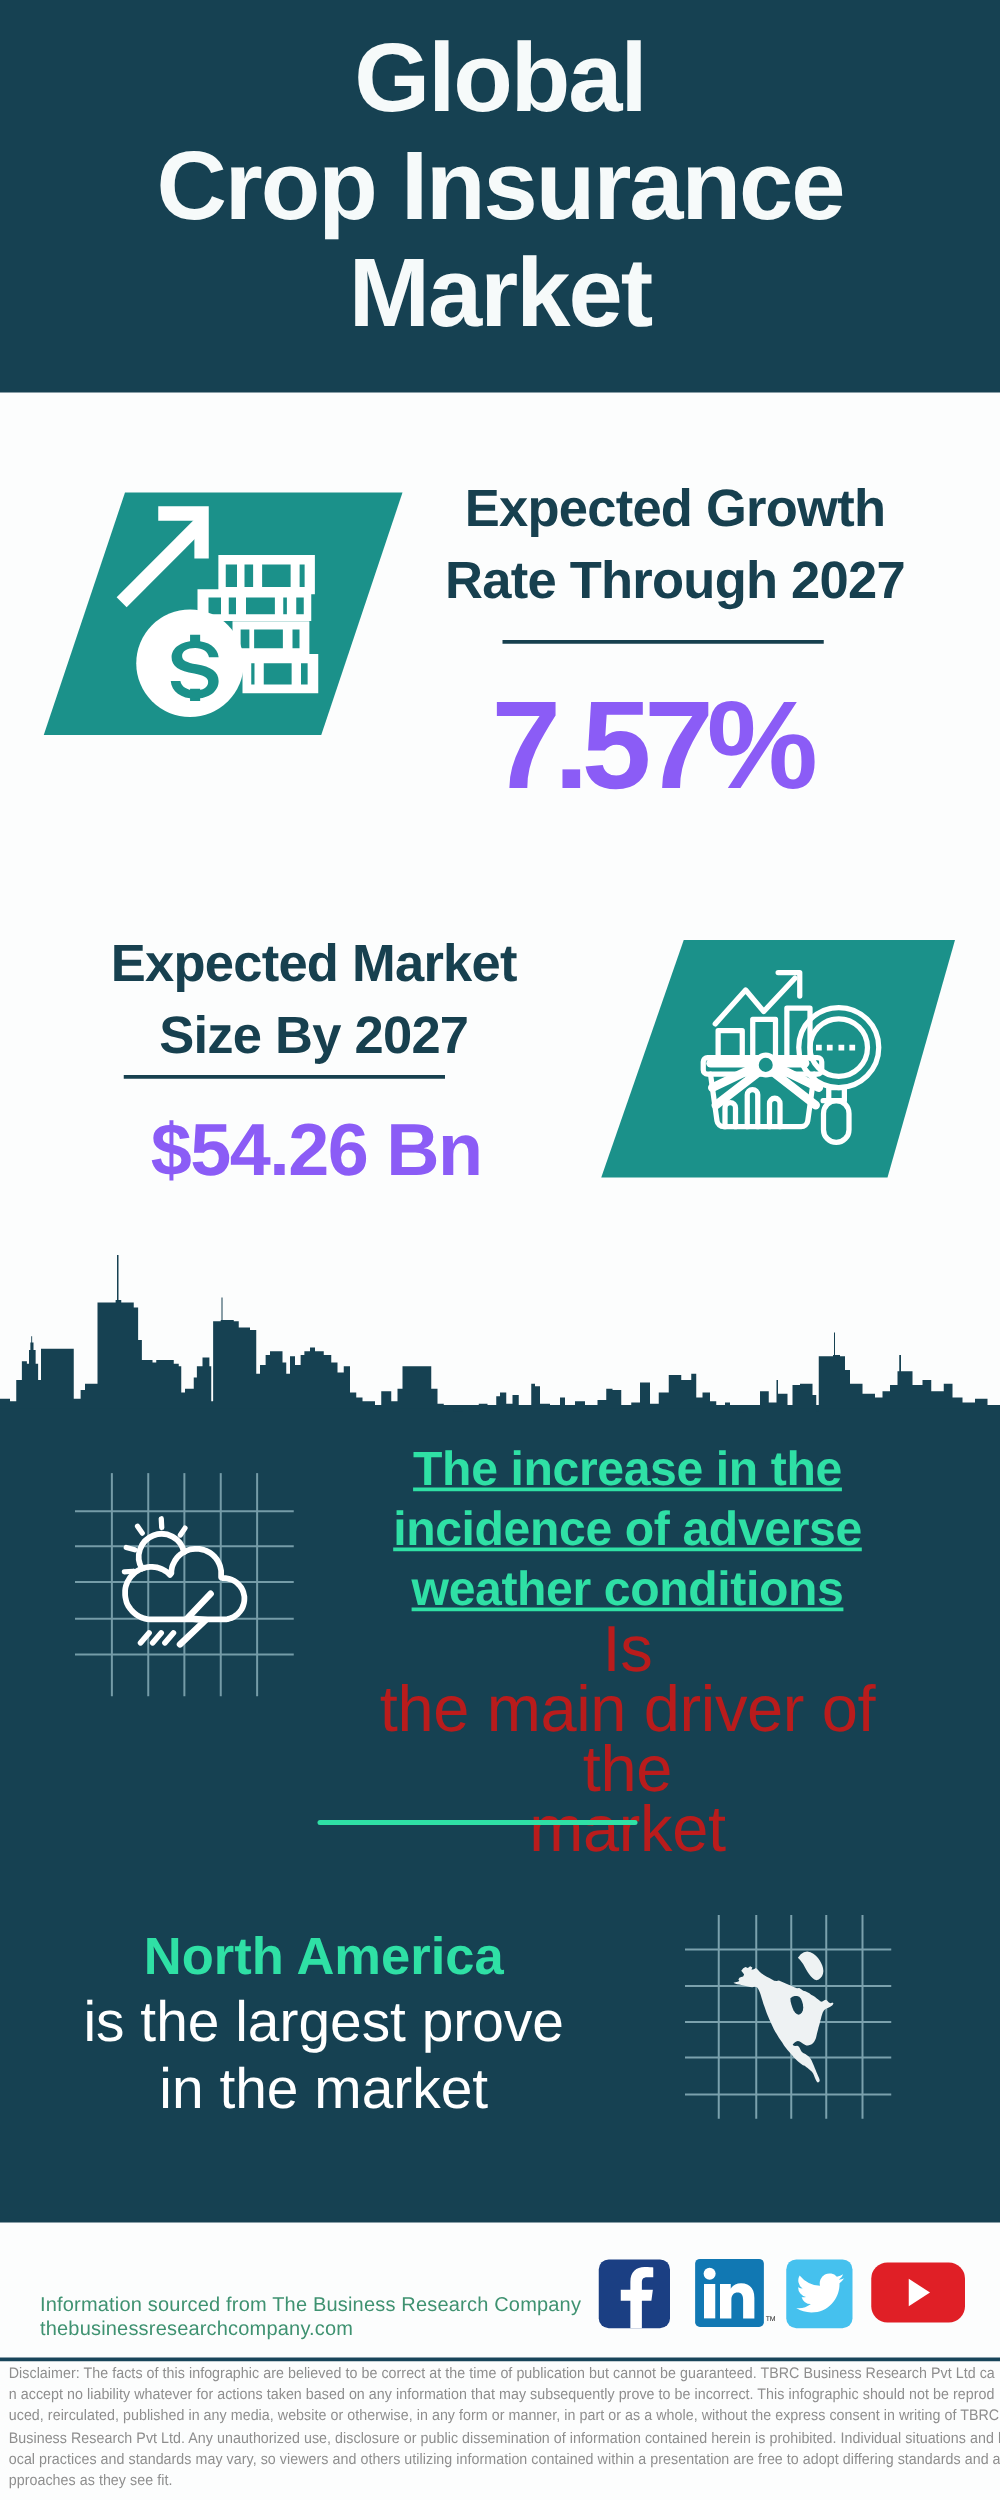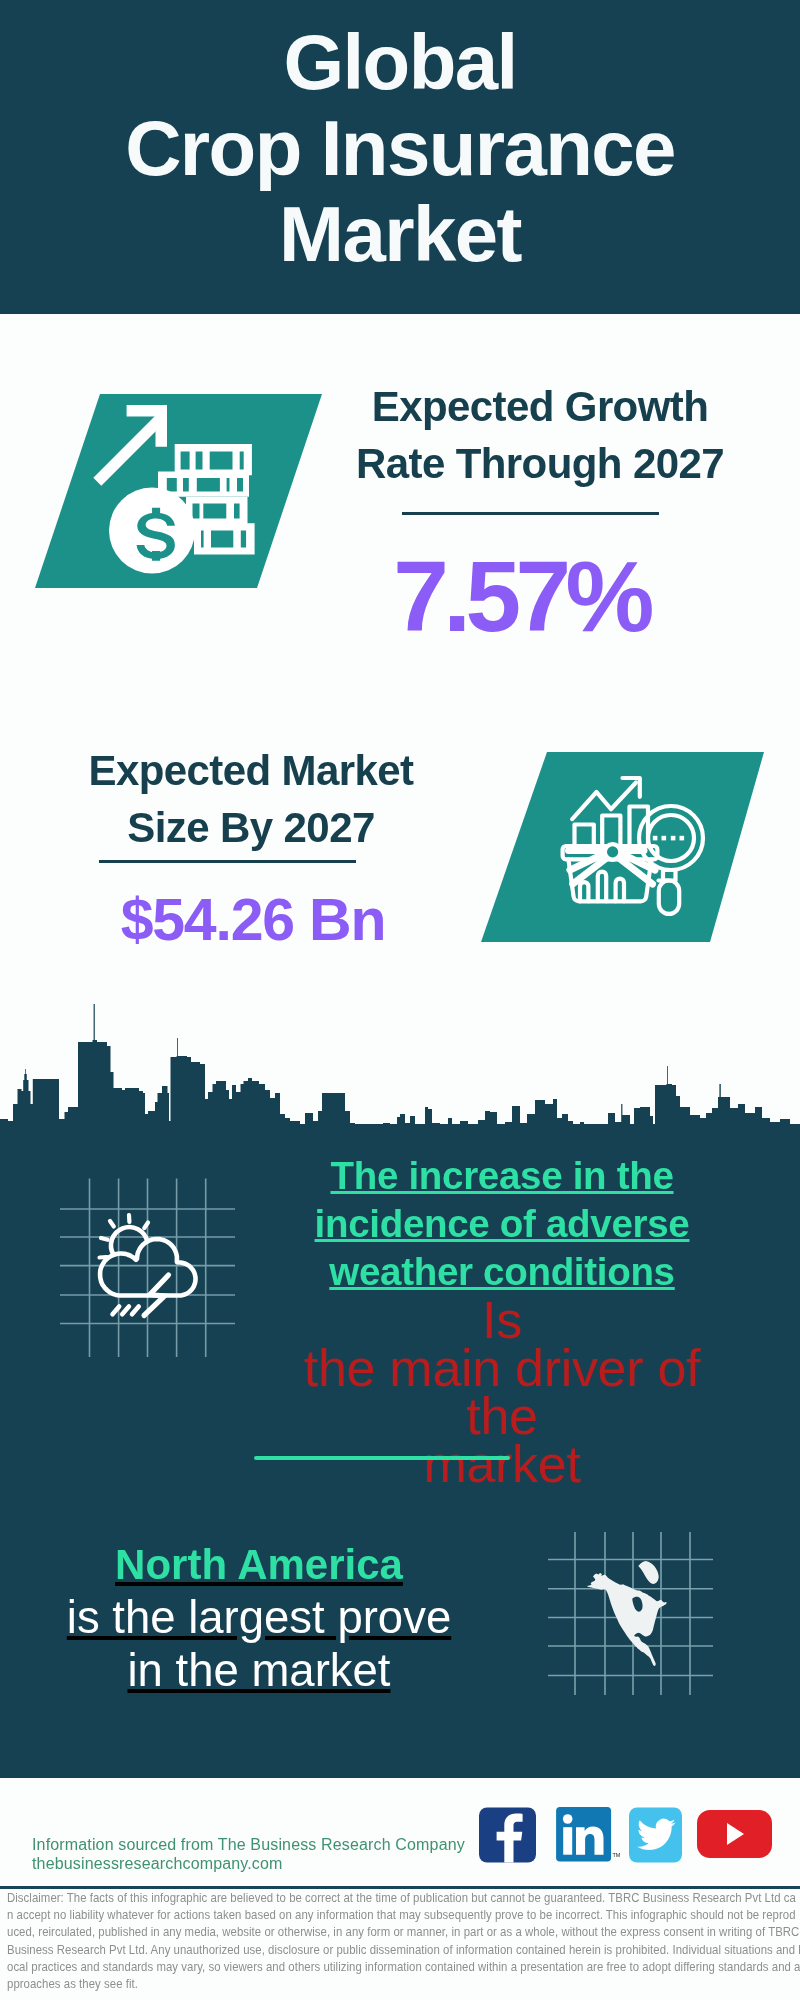--- a/index.html
+++ b/index.html
@@ -159,21 +159,21 @@
 </svg>
 <div class="drv" style="left:282px;top:1152px;width:440px;">
   <span class="mint">The increase in the</span>
   <span class="mint">incidence of adverse</span>
   <span class="mint">weather conditions</span>
   <span class="wht">Is</span>
   <span class="wht">the main driver of the</span>
   <span class="wht">market</span>
 </div>
 <div class="mint-rule" style="left:254px;top:1456px;width:256px;"></div>
-<div class="reg" style="left:39px;top:1538px;width:440px;text-decoration:underline;">
+<div class="reg" style="left:39px;top:1538px;width:440px;">
   <span class="mint">North America</span>
   <span class="wht">is the largest prove</span>
   <span class="wht">in the market</span>
 </div>
 <svg width="180" height="180" viewBox="0 0 180 180" style="left:545px;top:1530px;">
   <g stroke="#7ba1ad" stroke-width="1.6">
     <line x1="30" y1="2" x2="30" y2="165"></line>
     <line x1="60" y1="2" x2="60" y2="165"></line>
     <line x1="88" y1="2" x2="88" y2="165"></line>
     <line x1="116" y1="2" x2="116" y2="165"></line>

